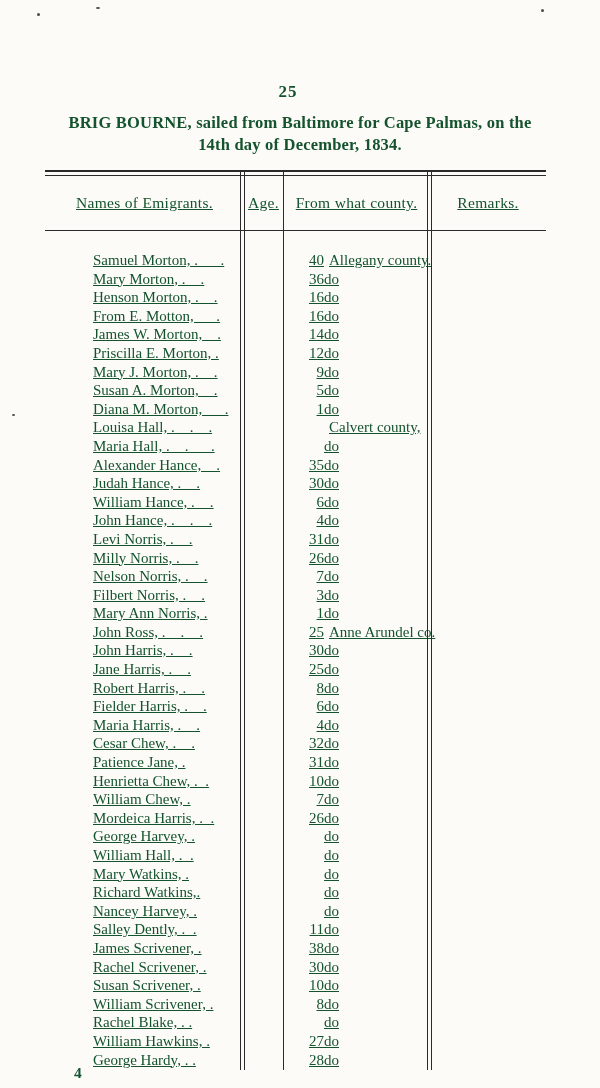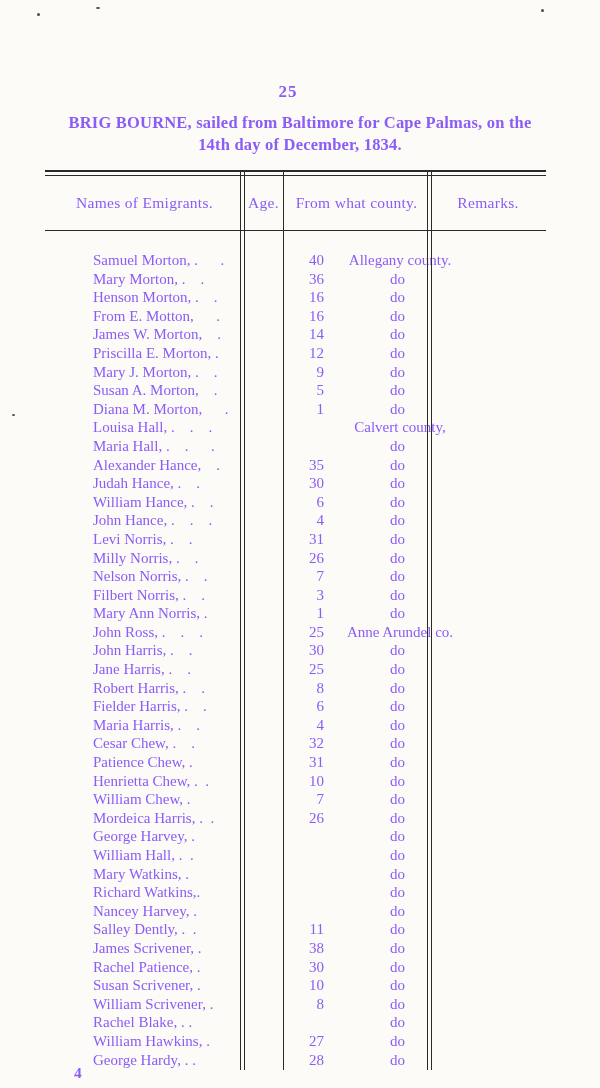--- a/index.html
+++ b/index.html
@@ -1,55 +1,55 @@
 <!DOCTYPE html>
 <html><head>
 <meta charset="utf-8">
 <style>
   html,body{margin:0;padding:0;background:#e8e6e0;}
   .sheet{
     position:relative;
     width:600px;height:1088px;
     background:#fcfbf8;
     font-family:"Liberation Serif","DejaVu Serif",serif;
-    color:#8b5cf6;
+    color:#14532d;
     overflow:hidden;
   }
   .pagenum{
     position:absolute;top:82px;left:0;width:576px;
     text-align:center;font-weight:bold;font-size:17px;letter-spacing:1px;
   }
   .title{
     position:absolute;top:112px;left:28px;right:28px;
     text-align:center;font-weight:bold;font-size:16.5px;line-height:22px;
     letter-spacing:0.2px;
   }
   .tablewrap{
-    position:absolute;left:45px;top:170px;width:501px;height:900px;
+    position:absolute;left:45px;top:170px;width:501px;height:900px;text-decoration:underline;
   }
   .rule-top{
     height:3px;border-top:2px solid #2a2a2a;border-bottom:1px solid #2a2a2a;
   }
   .rule-mid{
     border-top:1.5px solid #2a2a2a;
   }
   .headrow{
     display:grid;grid-template-columns:199px 39px 147px 1fr;
     height:54px;align-items:center;
     font-size:15.5px;letter-spacing:0.3px;
   }
   .headrow .hc{text-align:center;}
   .tbody{padding-top:20px;margin-left:41px;}
   .trow{
     display:grid;grid-template-columns:199px 39px 147px 1fr;
     height:18.6px;line-height:18.6px;font-size:15px;
   }
   .c-name{white-space:pre;padding-left:7px;overflow:hidden;}
   .c-age{text-align:right;}
-  .c-county{text-align:center;padding-left:5px;}
+  .c-county{text-align:left;padding-left:5px;}
   .c-county.ditto{padding-left:0;}
   .c-remarks{}
   .vline{
     position:absolute;top:0;bottom:0;width:1px;background:#2a2a2a;
   }
   .footer-num{
     position:absolute;left:74px;top:1064px;font-size:15.5px;font-weight:bold;
   }
   .speck{
     position:absolute;background:#4a4a46;border-radius:50%;
@@ -268,21 +268,21 @@
   </div>
 
   <div class="trow">
     <div class="c-name">Cesar Chew, .    .</div>
     <div class="c-age">32</div>
     <div class="c-county ditto">do</div>
     <div class="c-remarks"></div>
   </div>
 
   <div class="trow">
-    <div class="c-name">Patience Chew, .</div>
+    <div class="c-name">Patience Jane, .</div>
     <div class="c-age">31</div>
     <div class="c-county ditto">do</div>
     <div class="c-remarks"></div>
   </div>
 
   <div class="trow">
     <div class="c-name">Henrietta Chew, .  .</div>
     <div class="c-age">10</div>
     <div class="c-county ditto">do</div>
     <div class="c-remarks"></div>
@@ -345,21 +345,21 @@
   </div>
 
   <div class="trow">
     <div class="c-name">James Scrivener, .</div>
     <div class="c-age">38</div>
     <div class="c-county ditto">do</div>
     <div class="c-remarks"></div>
   </div>
 
   <div class="trow">
-    <div class="c-name">Rachel Patience, .</div>
+    <div class="c-name">Rachel Scrivener, .</div>
     <div class="c-age">30</div>
     <div class="c-county ditto">do</div>
     <div class="c-remarks"></div>
   </div>
 
   <div class="trow">
     <div class="c-name">Susan Scrivener, .</div>
     <div class="c-age">10</div>
     <div class="c-county ditto">do</div>
     <div class="c-remarks"></div>

